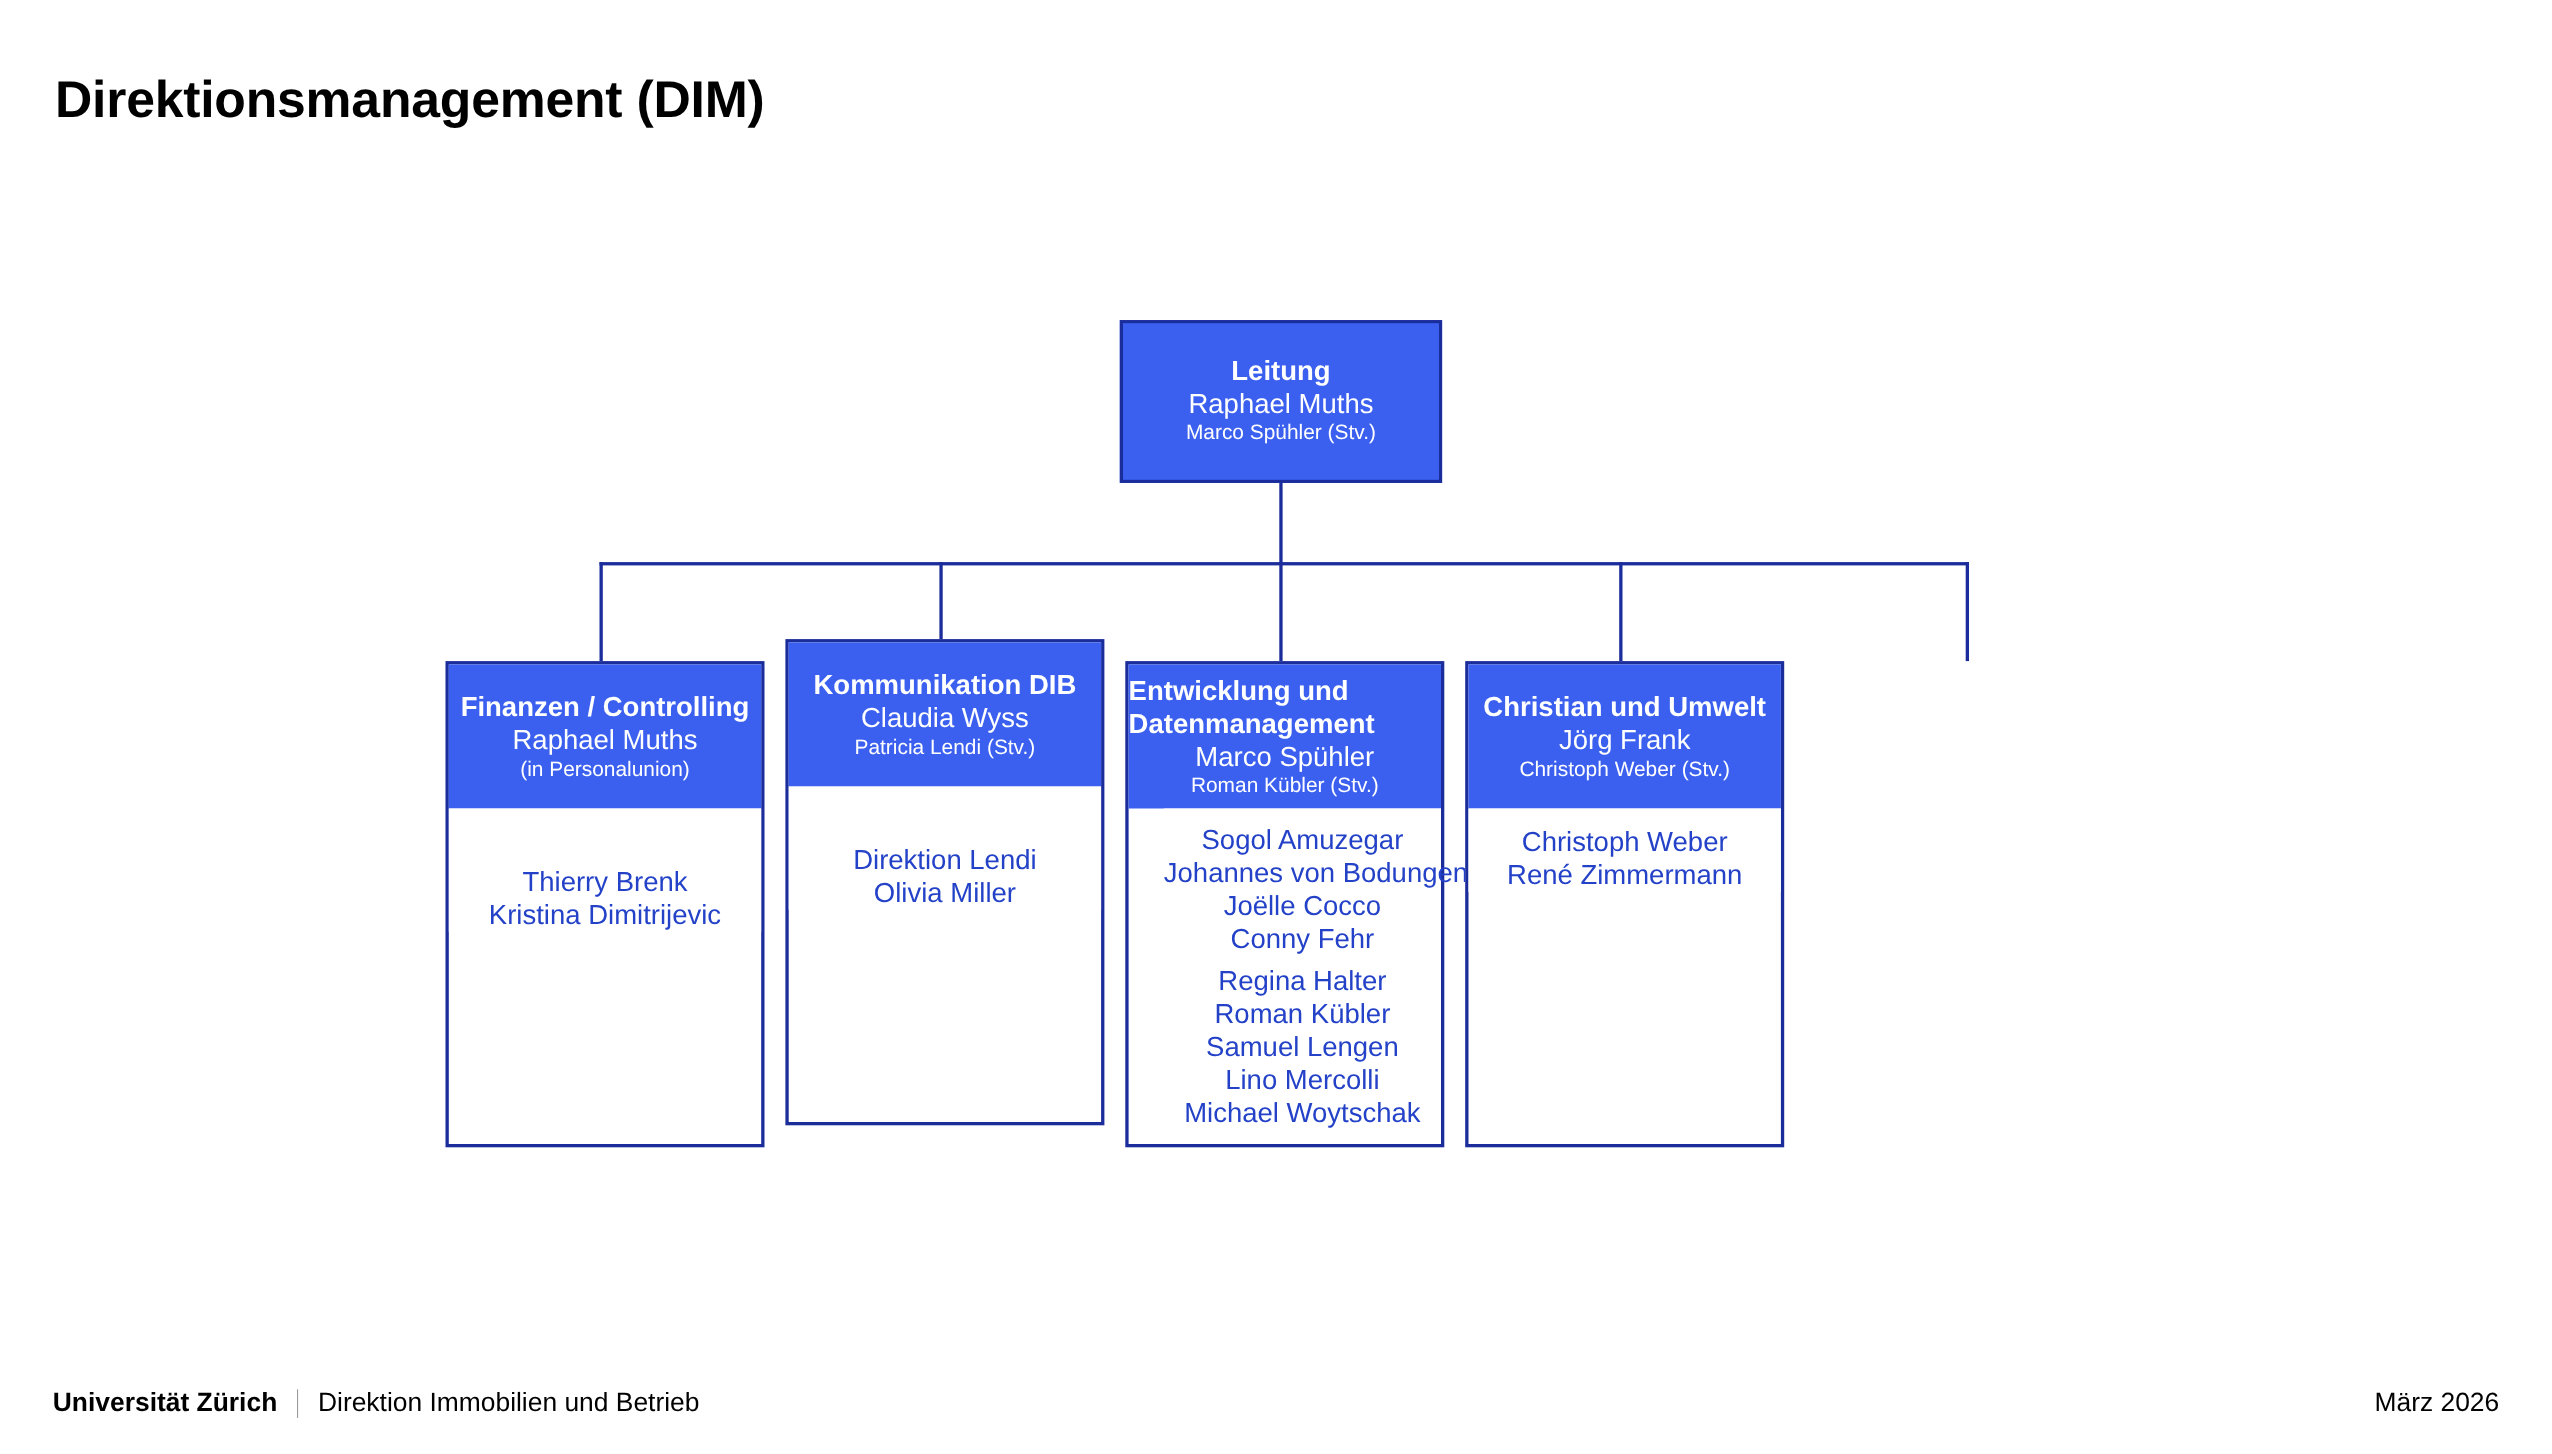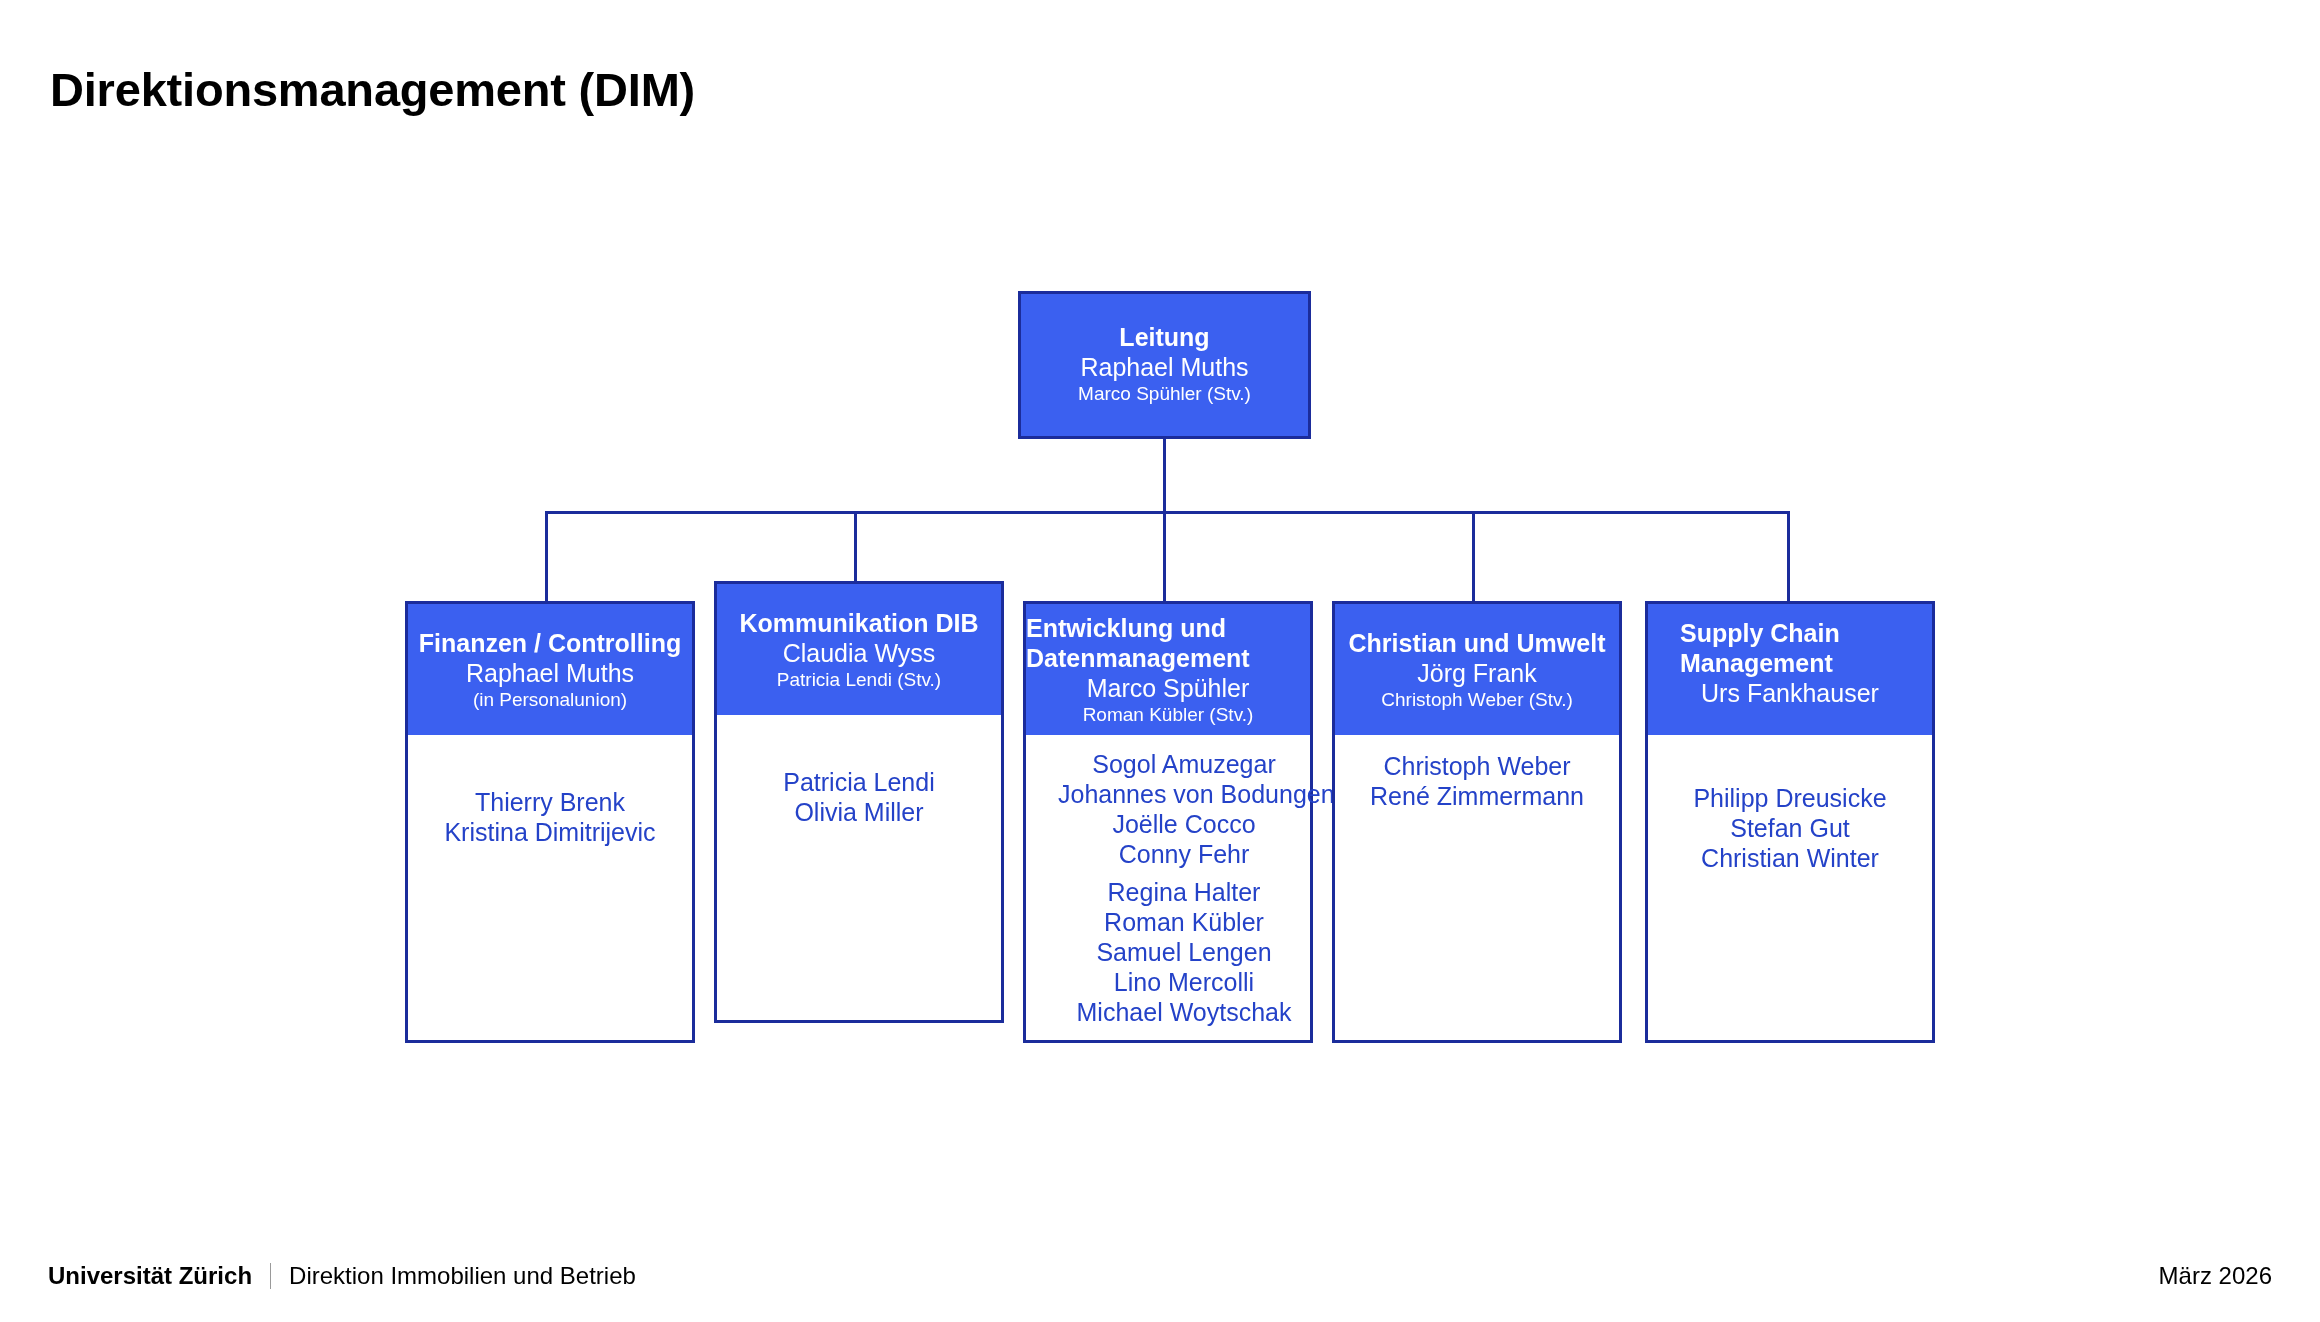--- a/index.html
+++ b/index.html
@@ -199,21 +199,21 @@
       </div>
     </div>
 
     <div class="node" style="left:714px; top:581px; width:290px; height:442px;">
       <div class="node-head" style="height:131px;">
         <div class="node-title">Kommunikation DIB</div>
         <div class="node-lead">Claudia Wyss</div>
         <div class="node-deputy">Patricia Lendi (Stv.)</div>
       </div>
       <div class="node-body" style="padding-top:52px;">
-        <div class="member">Patricia Lendi</div>
+        <div class="member">Direktion Lendi</div>
         <div class="member">Olivia Miller</div>
       </div>
     </div>
 
     <div class="node" style="left:1023px; top:601px; width:290px; height:442px;">
       <div class="node-head" style="height:131px;">
         <div class="node-title">Entwicklung und Datenmanagement</div>
         <div class="node-lead">Marco Spühler</div>
         <div class="node-deputy">Roman Kübler (Stv.)</div>
       </div>
@@ -235,31 +235,20 @@
         <div class="node-title">Christian und Umwelt</div>
         <div class="node-lead">Jörg Frank</div>
         <div class="node-deputy">Christoph Weber (Stv.)</div>
       </div>
       <div class="node-body" style="">
         <div class="member">Christoph Weber</div>
         <div class="member">René Zimmermann</div>
       </div>
     </div>
 
-    <div class="node" style="left:1645px; top:601px; width:290px; height:442px;">
-      <div class="node-head" style="height:131px; justify-content:flex-start; padding-top:14px;">
-        <div class="node-title" style="max-width:220px;">Supply Chain Management</div>
-        <div class="node-lead">Urs Fankhauser</div>
-      </div>
-      <div class="node-body" style="padding-top:48px;">
-        <div class="member">Philipp Dreusicke</div>
-        <div class="member">Stefan Gut</div>
-        <div class="member">Christian Winter</div>
-      </div>
-    </div>
 
   </div>
 
   <div id="footer">
     <div id="footer-left">
       <span id="footer-org">Universität Zürich</span>
       <span id="footer-sep"></span>
       <span id="footer-dept">Direktion Immobilien und Betrieb</span>
     </div>
     <div id="footer-date">März 2026</div>

